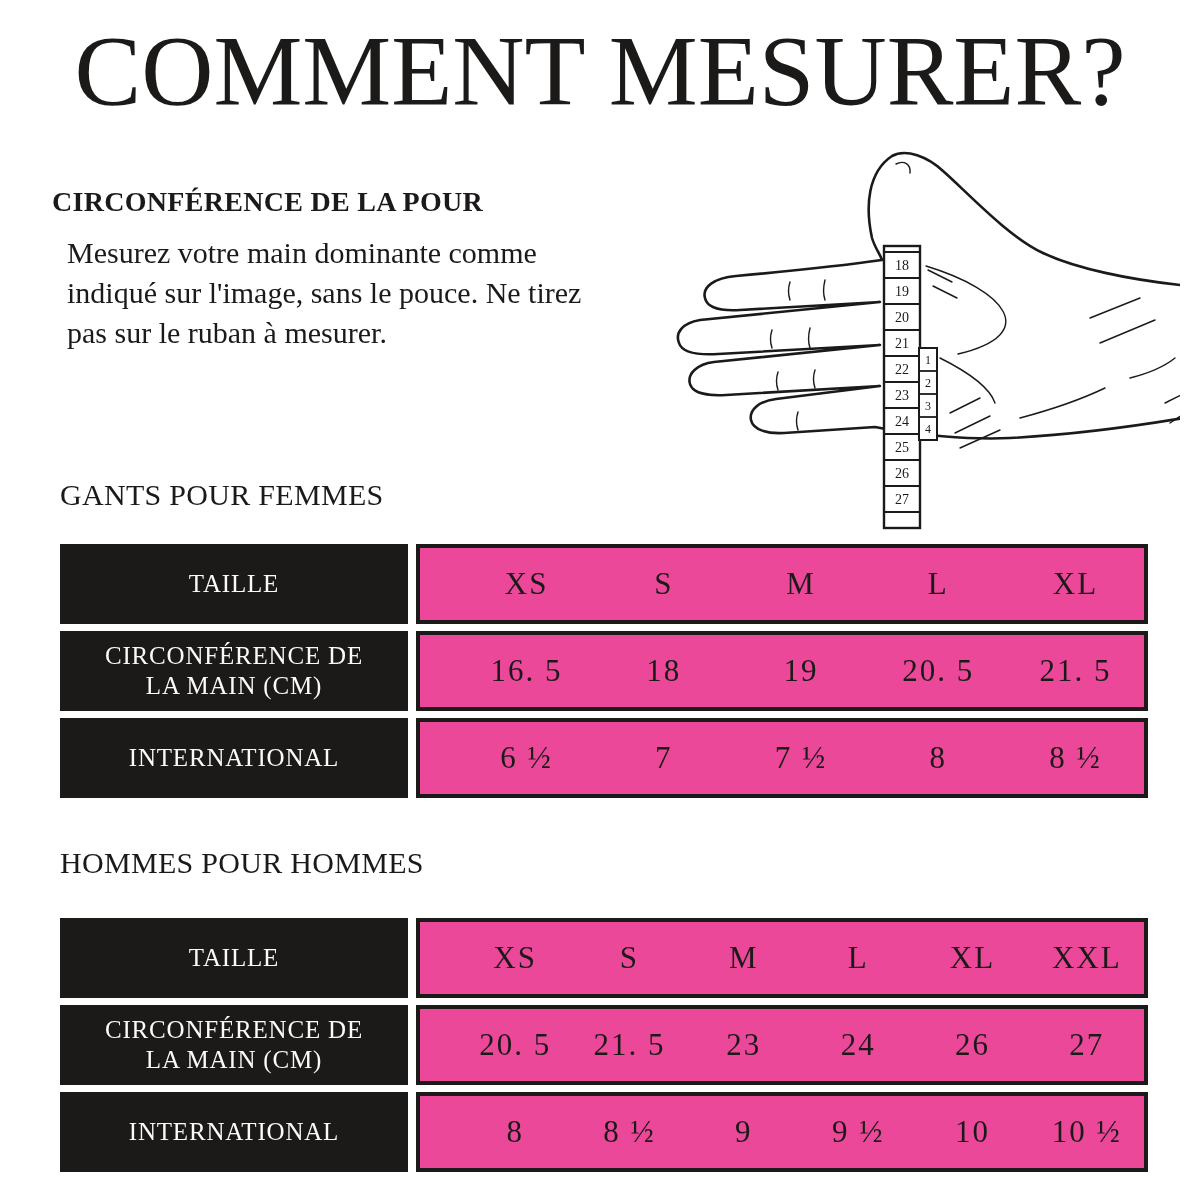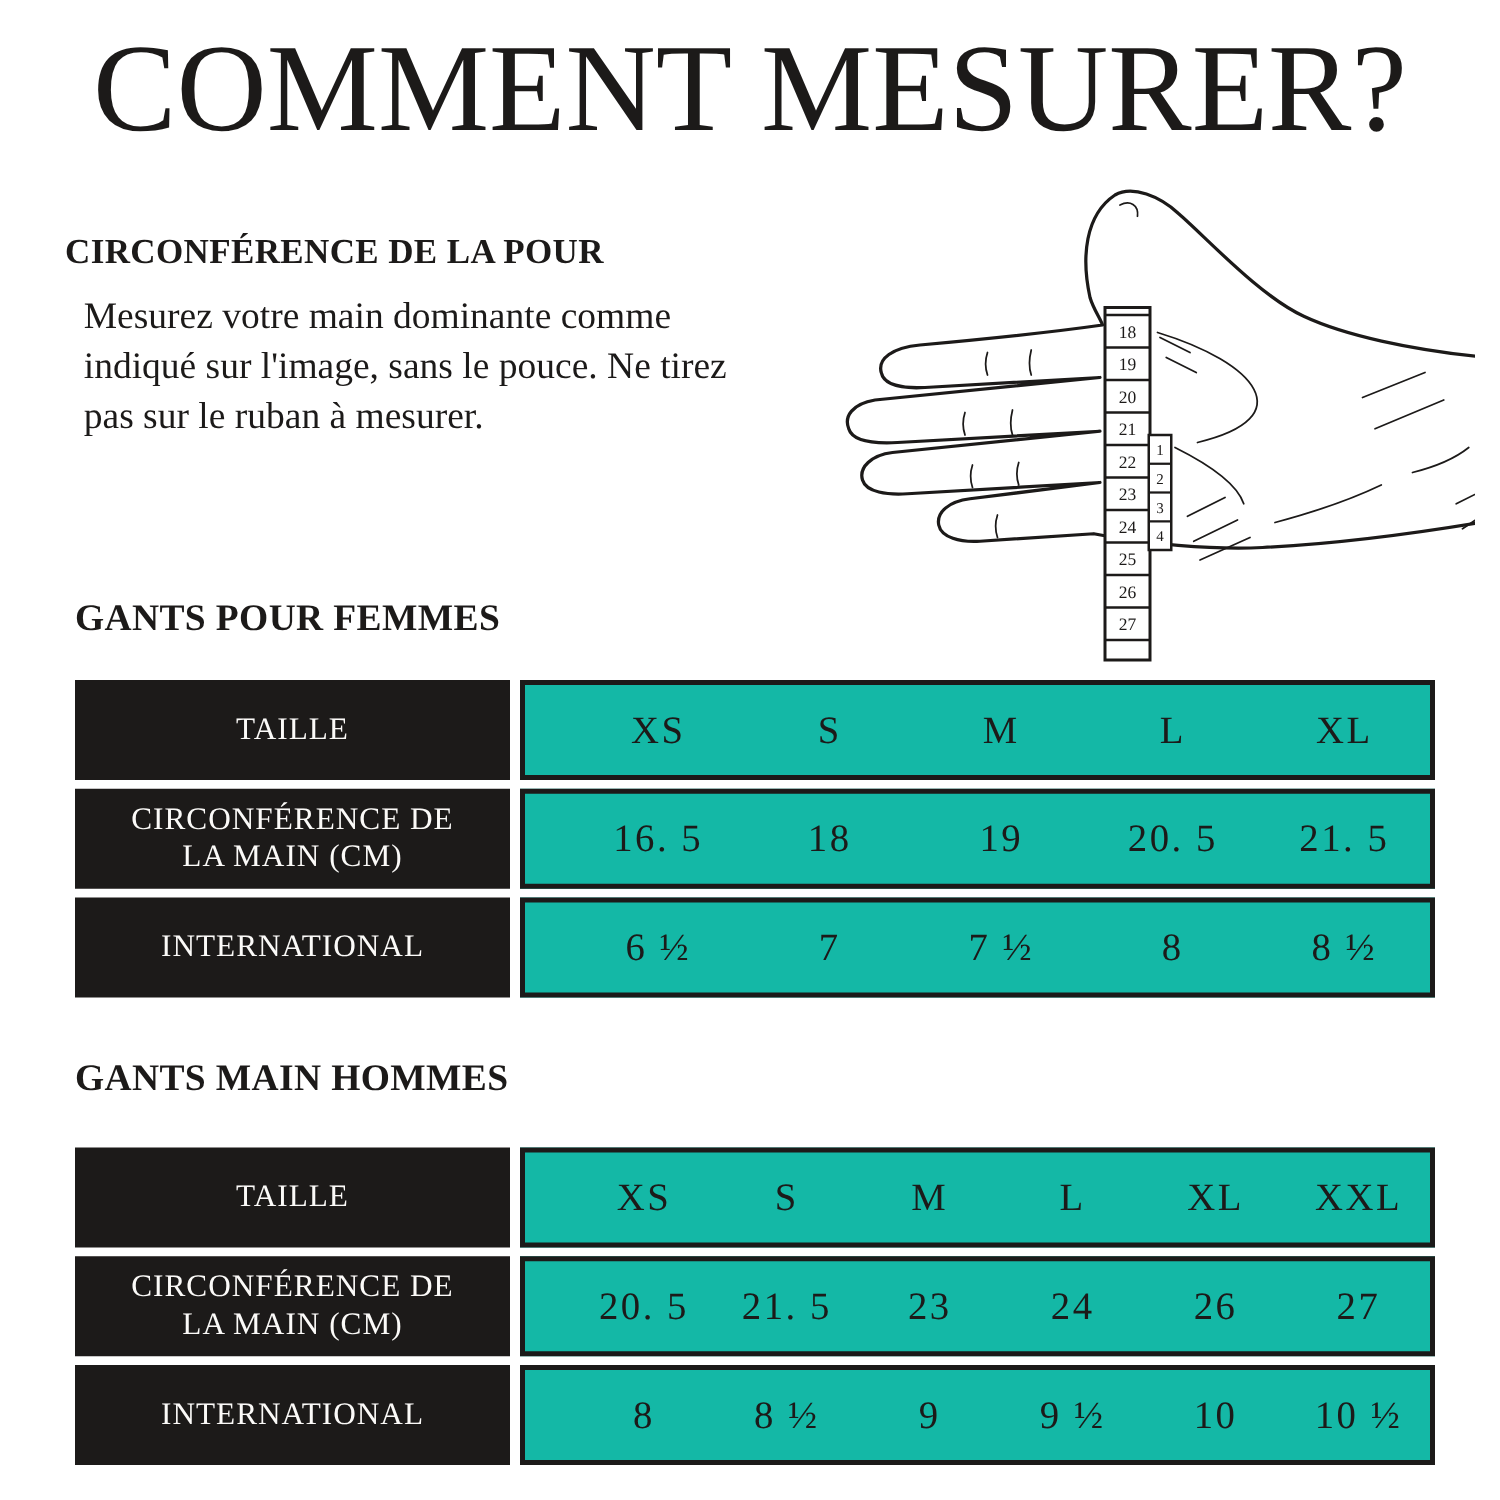--- a/index.html
+++ b/index.html
@@ -9,33 +9,33 @@
   }
   .title {
     position:absolute; top:18px; left:0; width:100%; margin:0;
     text-align:center; font-size:100px; font-weight:400; line-height:1.05;
     letter-spacing:0px; white-space:nowrap;
   }
   .intro { position:absolute; left:52px; top:186px; width:640px; }
   .intro-heading { margin:0 0 12px 0; font-size:28px; font-weight:700; letter-spacing:0.3px; }
   .intro-body { margin:15px; font-size:30px; line-height:40px; white-space:pre-line; }
   .hand-wrap { position:absolute; left:660px; top:148px; width:520px; height:382px; }
-  .section-heading { position:absolute; left:60px; margin:0; font-size:30px; font-weight:700; letter-spacing:0.3px; }
+  .section-heading { position:absolute; left:60px; margin:0; font-size:30px; font-weight:400; letter-spacing:0.3px; }
   #women-heading { top:478px; }
   #men-heading { top:846px; }
   .size-table { position:absolute; left:60px; width:1088px; display:flex; flex-direction:column; gap:7px; }
   #women-table { top:544px; }
   #men-table { top:918px; }
   .trow { display:flex; height:80px; }
   .tlabel {
     flex:none; width:348px; margin-right:8px; background:#1c1a19; color:#fbfaf8;
     display:flex; align-items:center; justify-content:center; text-align:center;
     font-size:25px; line-height:1.22; letter-spacing:0.8px; white-space:pre-line;
   }
-  .tvalues { flex:1; background:#14b8a6; border:4px solid #1c1a19; display:flex;padding-left:38px; }
+  .tvalues { flex:1; background:#ec4899; border:4px solid #1c1a19; display:flex;padding-left:38px; }
   .tcell {
     flex:1; display:flex; align-items:center; justify-content:center;
     font-size:31px; letter-spacing:2px;
   }
   svg text { font-family:"Liberation Serif", serif; fill:#1c1a19; }
 </style>
 </head>
 <body>
 
 <div class="page">
@@ -174,21 +174,21 @@
       <div class="tvalues">
         <div class="tcell">6 ½</div>
         <div class="tcell">7</div>
         <div class="tcell">7 ½</div>
         <div class="tcell">8</div>
         <div class="tcell">8 ½</div>
       </div>
     </div>
   </div>
 
-  <h2 class="section-heading" id="men-heading">GANTS MAIN HOMMES</h2>
+  <h2 class="section-heading" id="men-heading">HOMMES POUR HOMMES</h2>
 
   <div class="size-table" id="men-table">
     <div class="trow">
       <div class="tlabel">TAILLE</div>
       <div class="tvalues">
         <div class="tcell">XS</div>
         <div class="tcell">S</div>
         <div class="tcell">M</div>
         <div class="tcell">L</div>
         <div class="tcell">XL</div>

